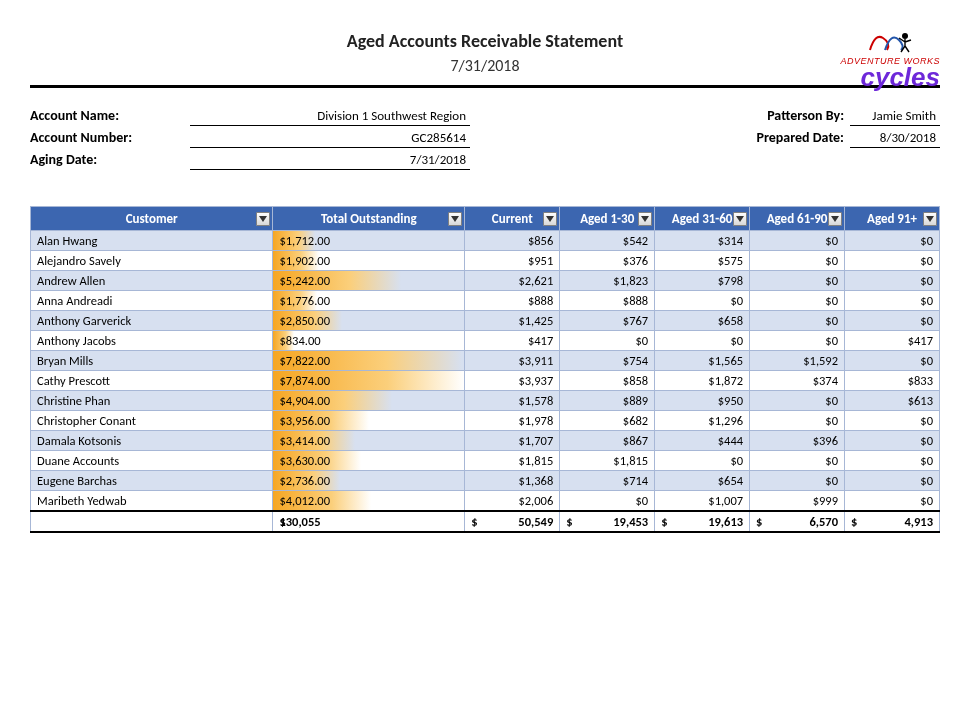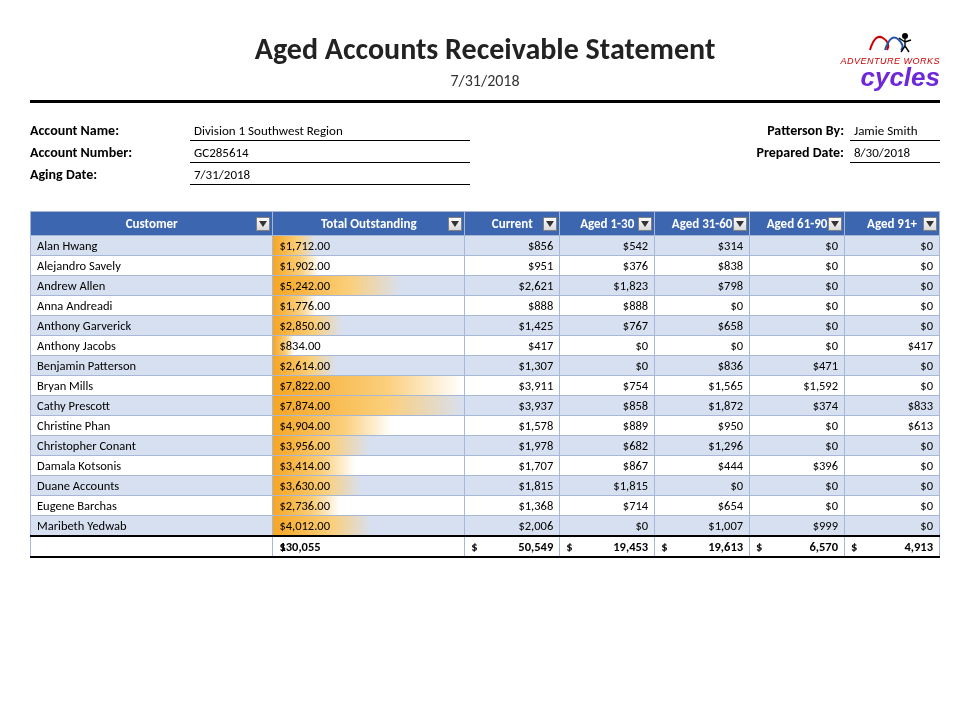--- a/index.html
+++ b/index.html
@@ -13,21 +13,21 @@
     font-size: 13px;
   }
   .header {
     position: relative;
     text-align: center;
     border-bottom: 3px solid #000;
     padding-bottom: 10px;
     margin-bottom: 18px;
   }
   .title {
-    font-size: 30px;
+    font-size: 18px;
     font-weight: bold;
     color: #222;
     padding-top: 10px;
   }
   .subtitle {
     font-size: 16px;
     color: #333;
     margin-top: 4px;
   }
   .logo {
@@ -47,39 +47,40 @@
     font-size: 26px;
     font-weight: bold;
     color: #6d28d9;
     margin-top: -4px;
     font-style: italic;
   }
   .logo svg { display:block; margin:0 auto; }
   .info-block {
     display: flex;
     justify-content: space-between;
-    margin-bottom: 24px;
+    margin-bottom: 34px;
   }
   .info-left, .info-right { }
   .info-row {
     display: flex;
     align-items: baseline;
     margin-bottom: 2px;
   }
   .info-label {
     font-weight: bold;
     width: 160px;
     font-size: 14px;
   }
   .info-right .info-label { width: 120px; text-align: right; padding-right:6px;}
   .info-value {
     border-bottom: 1px solid #000;
     min-width: 280px;
     padding: 2px 4px;
     font-size: 13px;
+    text-align: right;
   }
   .info-right .info-value { min-width: 90px; }
   table.report {
     border-collapse: collapse;
     width: 100%;
     table-layout: fixed;
     padding-left: 29px;
   }
   table.report th {
     background: #3c66b0;
@@ -272,21 +273,21 @@
         <td class="num">$542</td>
         <td class="num">$314</td>
         <td class="num">$0</td>
         <td class="num">$0</td>
       </tr>
       <tr>
         <td>Alejandro Savely</td>
         <td class="totalcell"><span class="bar" style="width:24%"></span><span class="bar-label">$1,902.00</span></td>
         <td class="num">$951</td>
         <td class="num">$376</td>
-        <td class="num">$838</td>
+        <td class="num">$575</td>
         <td class="num">$0</td>
         <td class="num">$0</td>
       </tr>
       <tr>
         <td>Andrew Allen</td>
         <td class="totalcell"><span class="bar" style="width:67%"></span><span class="bar-label">$5,242.00</span></td>
         <td class="num">$2,621</td>
         <td class="num">$1,823</td>
         <td class="num">$798</td>
         <td class="num">$0</td>
@@ -311,29 +312,20 @@
         <td class="num">$0</td>
       </tr>
       <tr>
         <td>Anthony Jacobs</td>
         <td class="totalcell"><span class="bar" style="width:11%"></span><span class="bar-label">$834.00</span></td>
         <td class="num">$417</td>
         <td class="num">$0</td>
         <td class="num">$0</td>
         <td class="num">$0</td>
         <td class="num">$417</td>
-      </tr>
-      <tr>
-        <td>Benjamin Patterson</td>
-        <td class="totalcell"><span class="bar" style="width:33%"></span><span class="bar-label">$2,614.00</span></td>
-        <td class="num">$1,307</td>
-        <td class="num">$0</td>
-        <td class="num">$836</td>
-        <td class="num">$471</td>
-        <td class="num">$0</td>
       </tr>
       <tr>
         <td>Bryan Mills</td>
         <td class="totalcell"><span class="bar" style="width:99%"></span><span class="bar-label">$7,822.00</span></td>
         <td class="num">$3,911</td>
         <td class="num">$754</td>
         <td class="num">$1,565</td>
         <td class="num">$1,592</td>
         <td class="num">$0</td>
       </tr>

